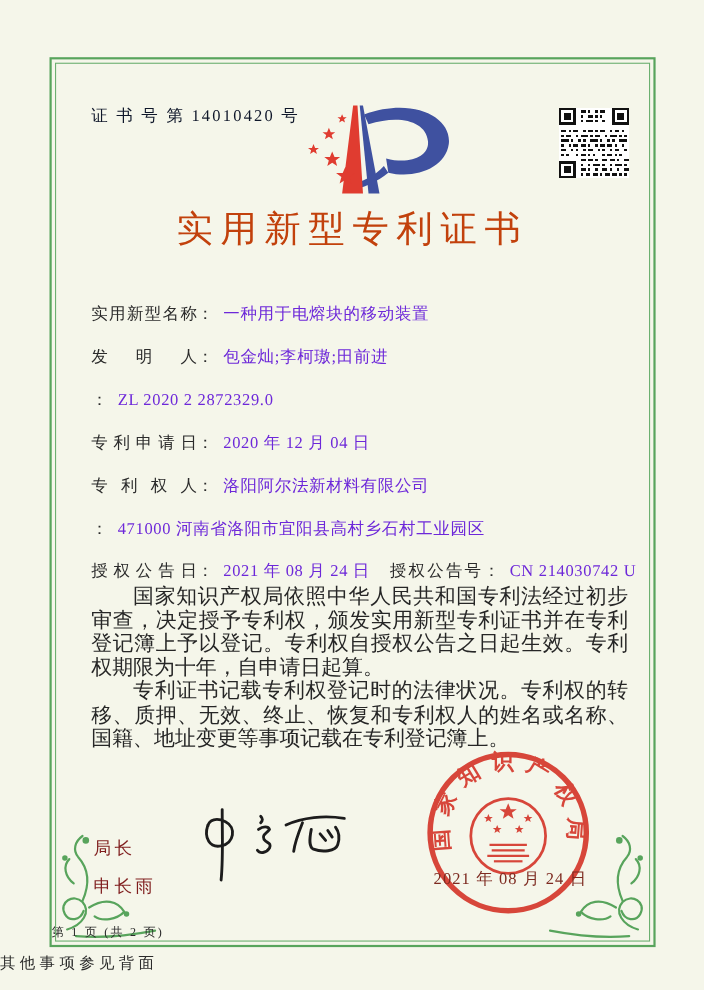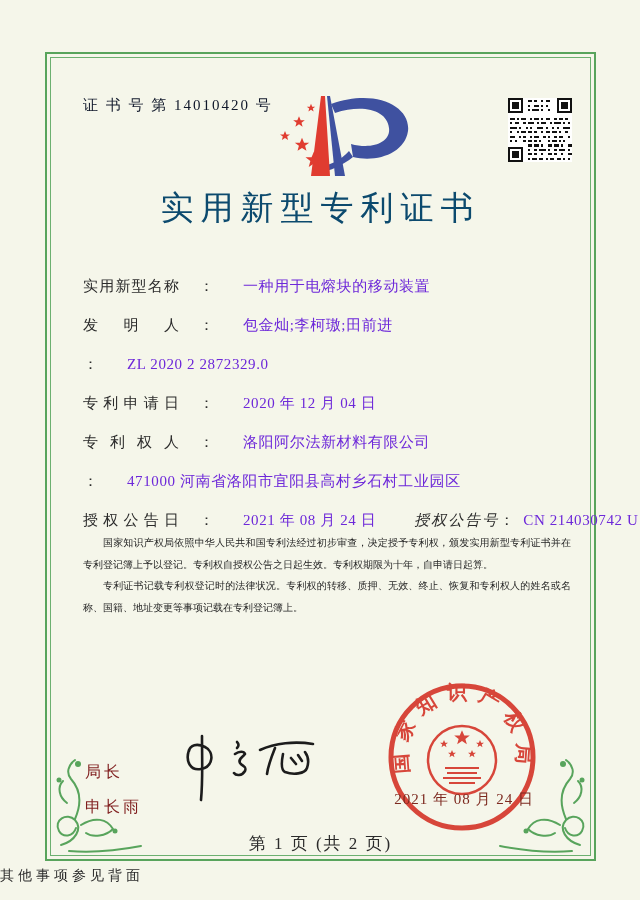--- a/index.html
+++ b/index.html
@@ -16,42 +16,42 @@
   .frame::after{
     content:"";position:absolute;inset:3px;border:1px solid #6cb070;pointer-events:none;
   }
   .cert-number{
     position:absolute;left:36px;top:42px;font-size:15px;letter-spacing:2px;color:#0f172a;
   }
   .logo{position:absolute;left:222px;top:36px;width:160px;height:94px;}
   .qr{position:absolute;left:461px;top:44px;width:64px;height:64px;}
   .title{
     position:absolute;left:0;top:132px;width:100%;text-align:center;
-    font-size:33px;letter-spacing:7px;color:#0c4a6e;font-weight:500;
+    font-size:33px;letter-spacing:7px;color:#c2410c;font-weight:500;
   }
   .fields{position:absolute;left:36px;top:220px;width:486px;font-size:15px;}
-  .frow{display:flex;align-items:flex-end;line-height:24px;margin-bottom:15px;white-space:nowrap;gap:20px;}
+  .frow{display:flex;align-items:flex-end;line-height:24px;margin-bottom:15px;white-space:nowrap;}
   .flabel{display:inline-block;width:96px;text-align:justify;text-align-last:justify;flex:none;color:#2b2b2b;}
   .fcolon{flex:none;margin-right:9px;color:#2b2b2b;}
   .fvalue{letter-spacing:0.6px;color:#6d28d9;}
   .pair2{margin-left:18px;display:flex;align-items:baseline;}
-  .flabel2{letter-spacing:2px;color:#2b2b2b;flex:none;font-style:italic;}
+  .flabel2{letter-spacing:2px;color:#2b2b2b;flex:none;}
   .paragraphs{
     position:absolute;left:36px;top:478px;width:488px;
-    font-size:10px;line-height:21.5px;text-align:justify;color:#262626;
+    font-size:19px;line-height:21.5px;text-align:justify;color:#262626;
   }
   .paragraphs p{margin:0;text-indent:2em;}
   .director{position:absolute;left:38px;top:700px;font-size:16px;line-height:35px;letter-spacing:3px;color:#7f1d1d;}
   .signature{position:absolute;left:100px;top:668px;width:220px;height:115px;}
   .seal{position:absolute;left:338px;top:626px;width:154px;height:154px;opacity:.92;}
   .seal-date{
     position:absolute;left:334px;top:736px;width:166px;text-align:center;
     font-size:15px;letter-spacing:1px;color:#7d2a20;font-weight:500;
   }
-  .page-num{position:absolute;left:0;bottom:4px;width:100%;text-align:center;font-size:17px;letter-spacing:2px;color:#2b2b2b;}
+  .page-num{position:absolute;left:0;bottom:4px;width:100%;text-align:left;font-size:11px;letter-spacing:2px;color:#2b2b2b;}
   .back-note{position:absolute;left:0;top:867px;width:100%;font-size:14px;letter-spacing:4px;color:#2b2b2b;}
   .fl{position:absolute;width:128px;height:128px;pointer-events:none;}
   .fl-bl{left:-2px;bottom:-2px;}
   .fl-br{right:-2px;bottom:-2px;transform:scaleX(-1);}
 </style>
 </head>
 <body>
 
 <div class="frame">
 

